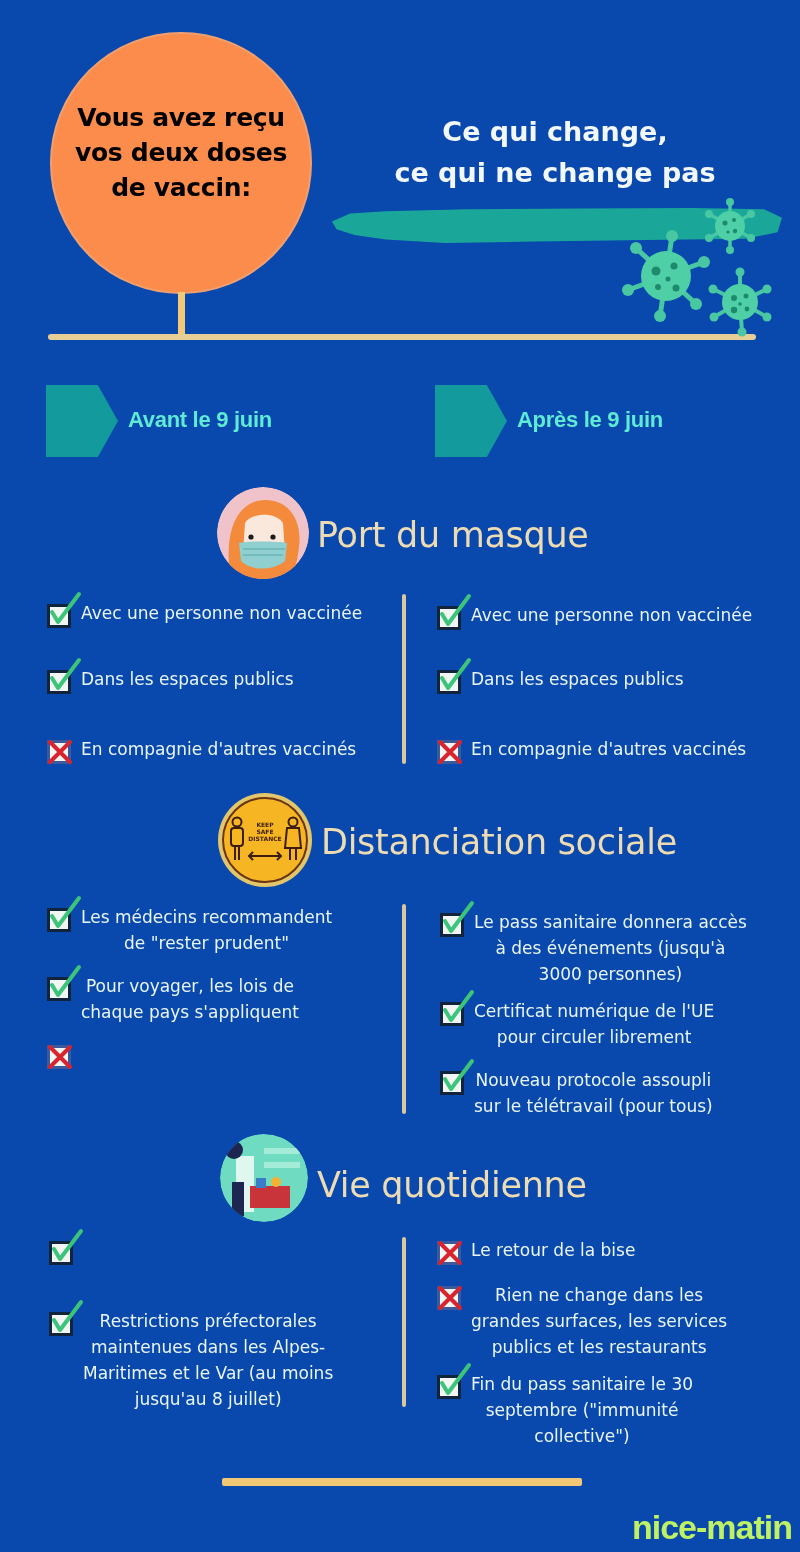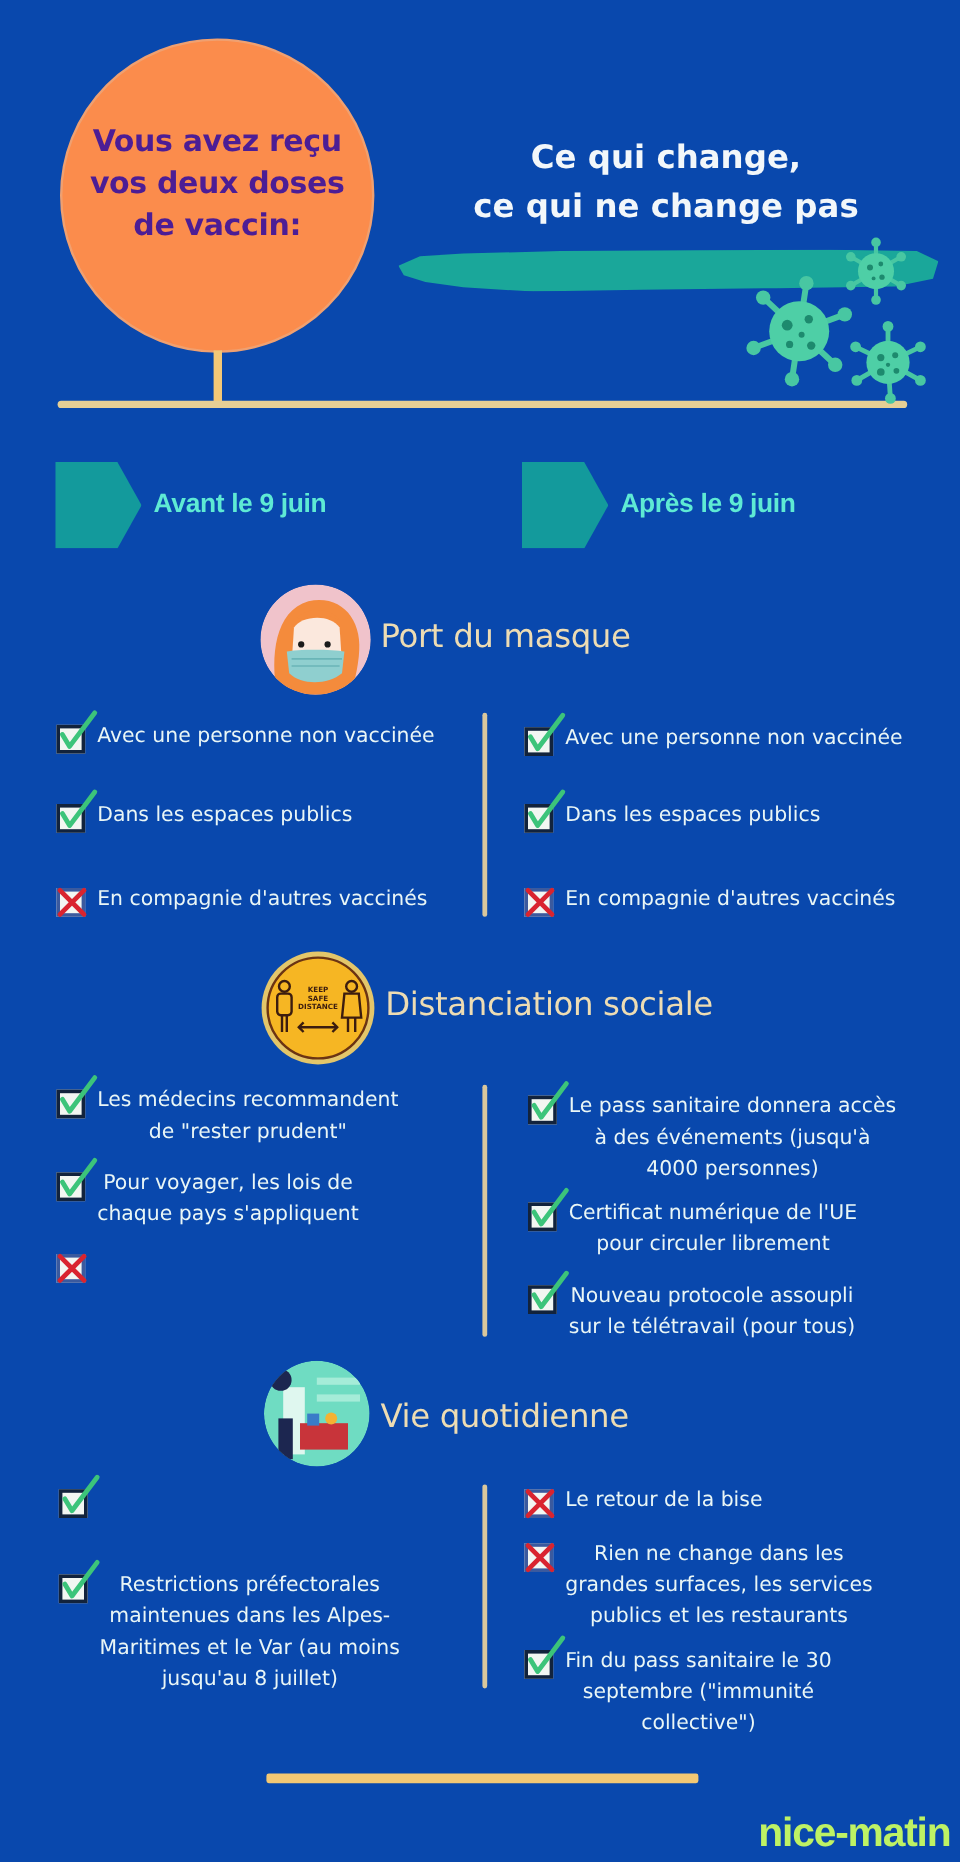--- a/index.html
+++ b/index.html
@@ -16,21 +16,21 @@
   
   .orange-circle {
     left: 50px; top: 32px; width: 262px; height: 262px;
     border-radius: 50%;
     background: #fb8c4c;
     border: 2px solid #f0a070;
     display: flex; align-items: center; justify-content: center;
     text-align: center;
   }
   .orange-circle .txt {
-    color: #4c1d95; font-weight: bold; font-size: 25px; line-height: 1.4;
+    color: #000000; font-weight: bold; font-size: 25px; line-height: 1.4;
     white-space: pre-line; margin-top: -22px; letter-spacing: -0.3px;
   }
   .stem { left: 178px; top: 292px; width: 7px; height: 44px; background: #f3c877; }
   .baseline { left: 48px; top: 334px; width: 708px; height: 6px; background: #e6cf95; border-radius: 3px; }
 
   .main-title {
     left: 340px; top: 112px; width: 430px; text-align: center;
     color: #f2f7fa; font-weight: bold; font-size: 27px; line-height: 1.5;
     white-space: pre-line;
   }
@@ -43,21 +43,21 @@
 
   
   .col-arrow {
     width: 72px; height: 72px; background: #139a9c;
     clip-path: polygon(0 0, 72% 0, 100% 50%, 72% 100%, 0 100%);
   }
   .col-label { color: #5eead4; font-weight: bold; font-size: 22px; font-family: "Liberation Sans", sans-serif; letter-spacing: -0.3px; }
 
   
   .sec-icon { border-radius: 50%; overflow: hidden; }
-  .sec-title { color: #eddcb3; font-size: 27px; letter-spacing: -0.3px; }
+  .sec-title { color: #eddcb3; font-size: 35px; letter-spacing: -0.3px; }
 
   
   .divider { width: 4px; background: #d9c79d; border-radius: 2px; }
   .item { display: flex; align-items: flex-start; gap: 8px; text-align: center; }
   .item .text { font-size: 17px; line-height: 26px; white-space: pre-line; color: #e9f6f6; }
   .box { position: relative; width: 26px; height: 26px; flex: 0 0 26px; margin-top: 2px; }
   .box .sq { position: absolute; left: 0; top: 2px; width: 24px; height: 24px; background: #f2f6f2; border: 3px solid #12233c; }
   .box svg { position: absolute; left: 0; top: -10px; overflow: visible; }
 
   .bottom-bar { left: 222px; top: 1478px; width: 360px; height: 8px; background: #f2c874; border-radius: 2px; }
@@ -297,21 +297,21 @@
 <div class="abs" style="left:440px;top:909px;width:360px">
   <div class="item abs" style="top:0">
     <div class="box">
         <div class="sq"></div>
         <svg width="36" height="36">
           <path d="M5 20 L11 30 L32 2" stroke="#3cc47a" stroke-width="4" fill="none" stroke-linecap="round" stroke-linejoin="round"></path>
         </svg>
       </div>
     <div class="text">Le pass sanitaire donnera accès
 à des événements (jusqu'à
-4000 personnes)</div>
+3000 personnes)</div>
   </div>
   <div class="item abs" style="top:89px">
     <div class="box">
         <div class="sq"></div>
         <svg width="36" height="36">
           <path d="M5 20 L11 30 L32 2" stroke="#3cc47a" stroke-width="4" fill="none" stroke-linecap="round" stroke-linejoin="round"></path>
         </svg>
       </div>
     <div class="text">Certificat numérique de l'UE
 pour circuler librement</div>

